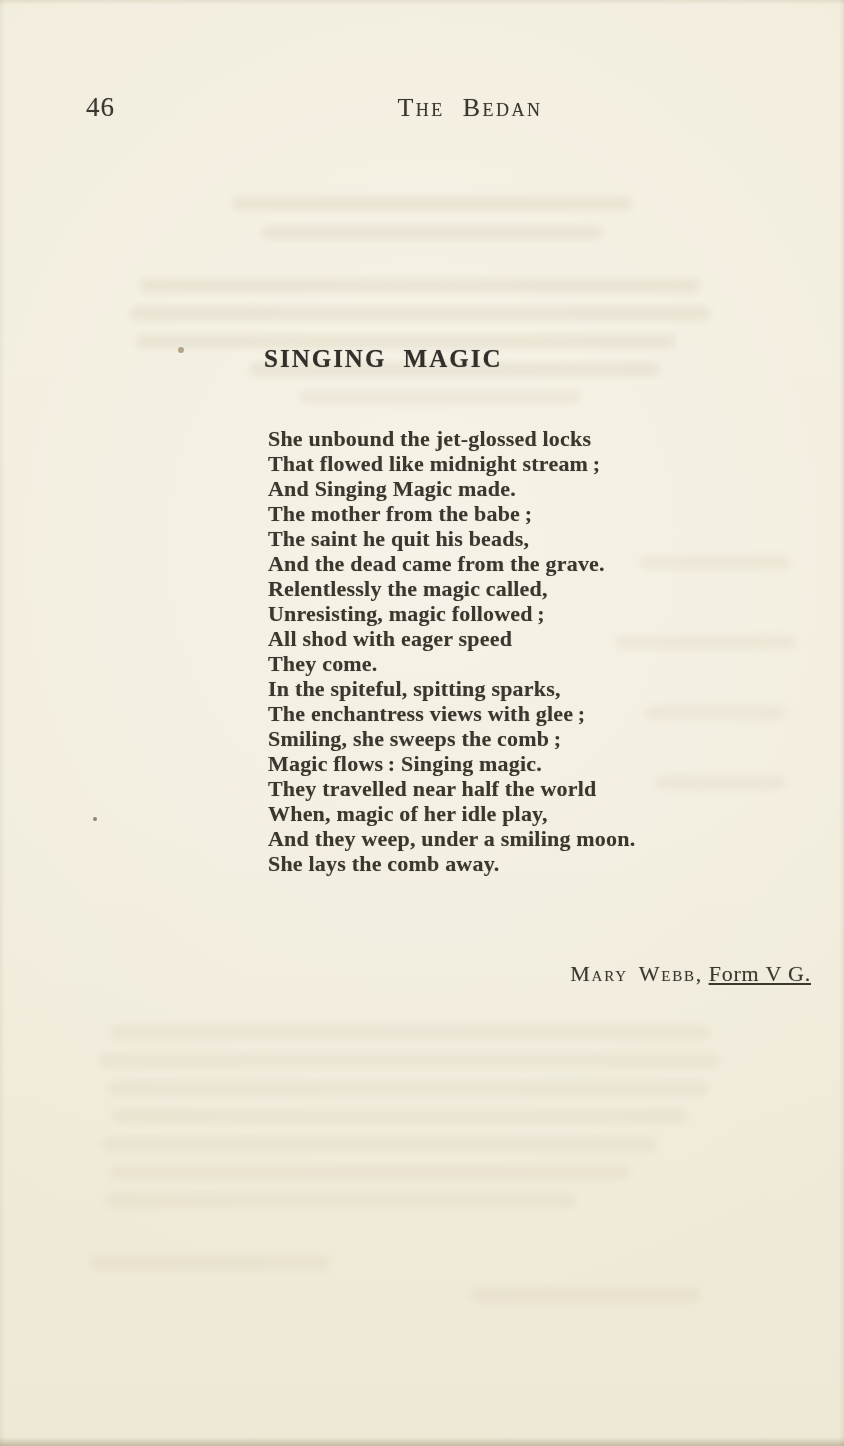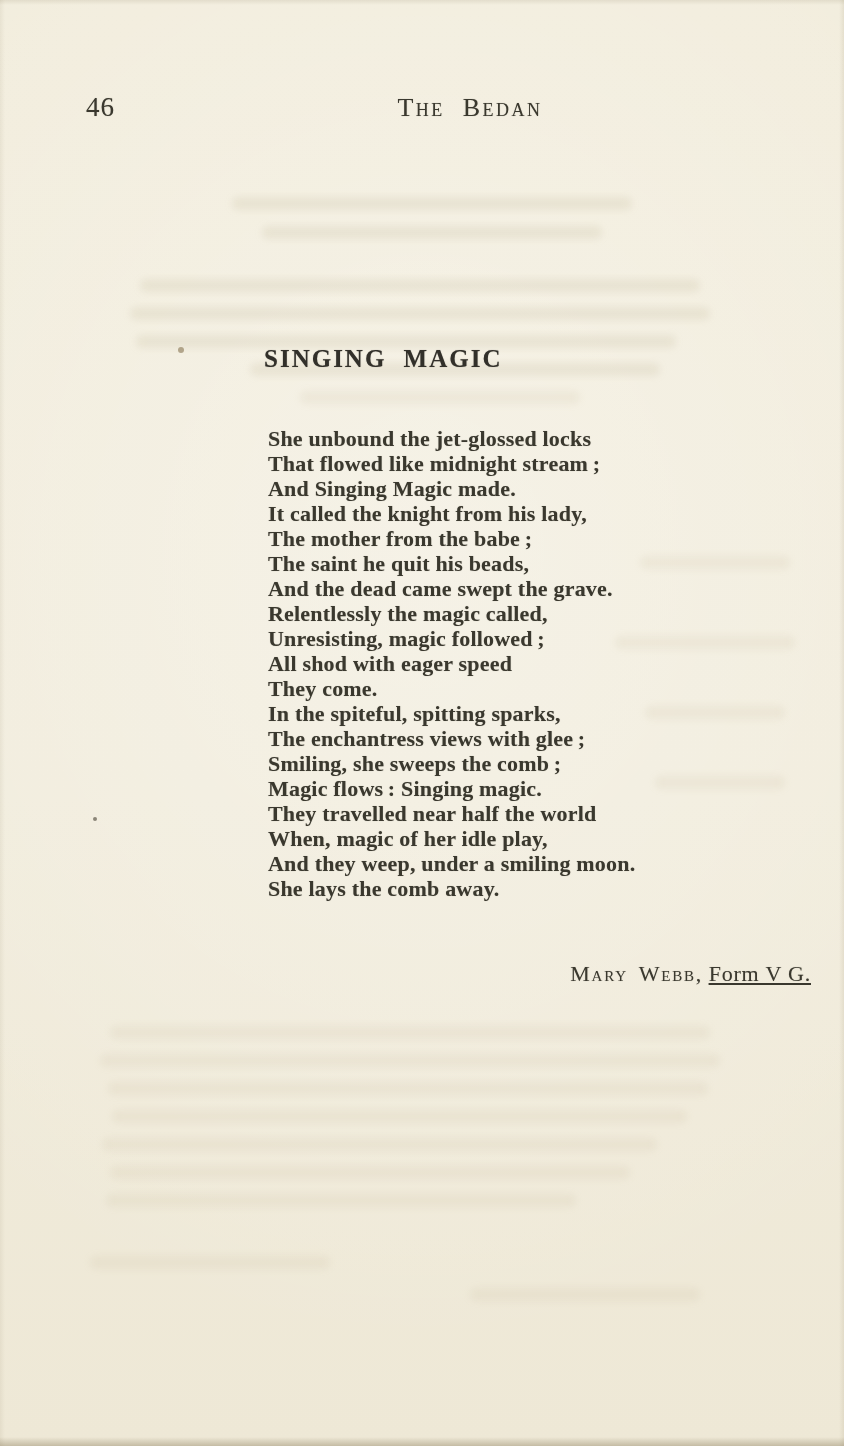--- a/index.html
+++ b/index.html
@@ -150,24 +150,23 @@
   <div class="speck speck-b"></div>
 
   <span class="page-number">46</span>
   <div class="running-title">The Bedan</div>
 
   <h1 class="poem-title">SINGING MAGIC</h1>
   <div class="poem">
       <div class="poem-line">She unbound the jet-glossed locks</div>
       <div class="poem-line">That flowed like midnight stream ;</div>
       <div class="poem-line">And Singing Magic made.</div>
-      <div class="poem-line">It called the knight from his lady,</div>
       <div class="poem-line">The mother from the babe ;</div>
       <div class="poem-line">The saint he quit his beads,</div>
-      <div class="poem-line">And the dead came swept the grave.</div>
+      <div class="poem-line">And the dead came from the grave.</div>
       <div class="poem-line">Relentlessly the magic called,</div>
       <div class="poem-line">Unresisting, magic followed ;</div>
       <div class="poem-line">All shod with eager speed</div>
       <div class="poem-line">They come.</div>
       <div class="poem-line">In the spiteful, spitting sparks,</div>
       <div class="poem-line">The enchantress views with glee ;</div>
       <div class="poem-line">Smiling, she sweeps the comb ;</div>
       <div class="poem-line">Magic flows : Singing magic.</div>
       <div class="poem-line">They travelled near half the world</div>
       <div class="poem-line">When, magic of her idle play,</div>

